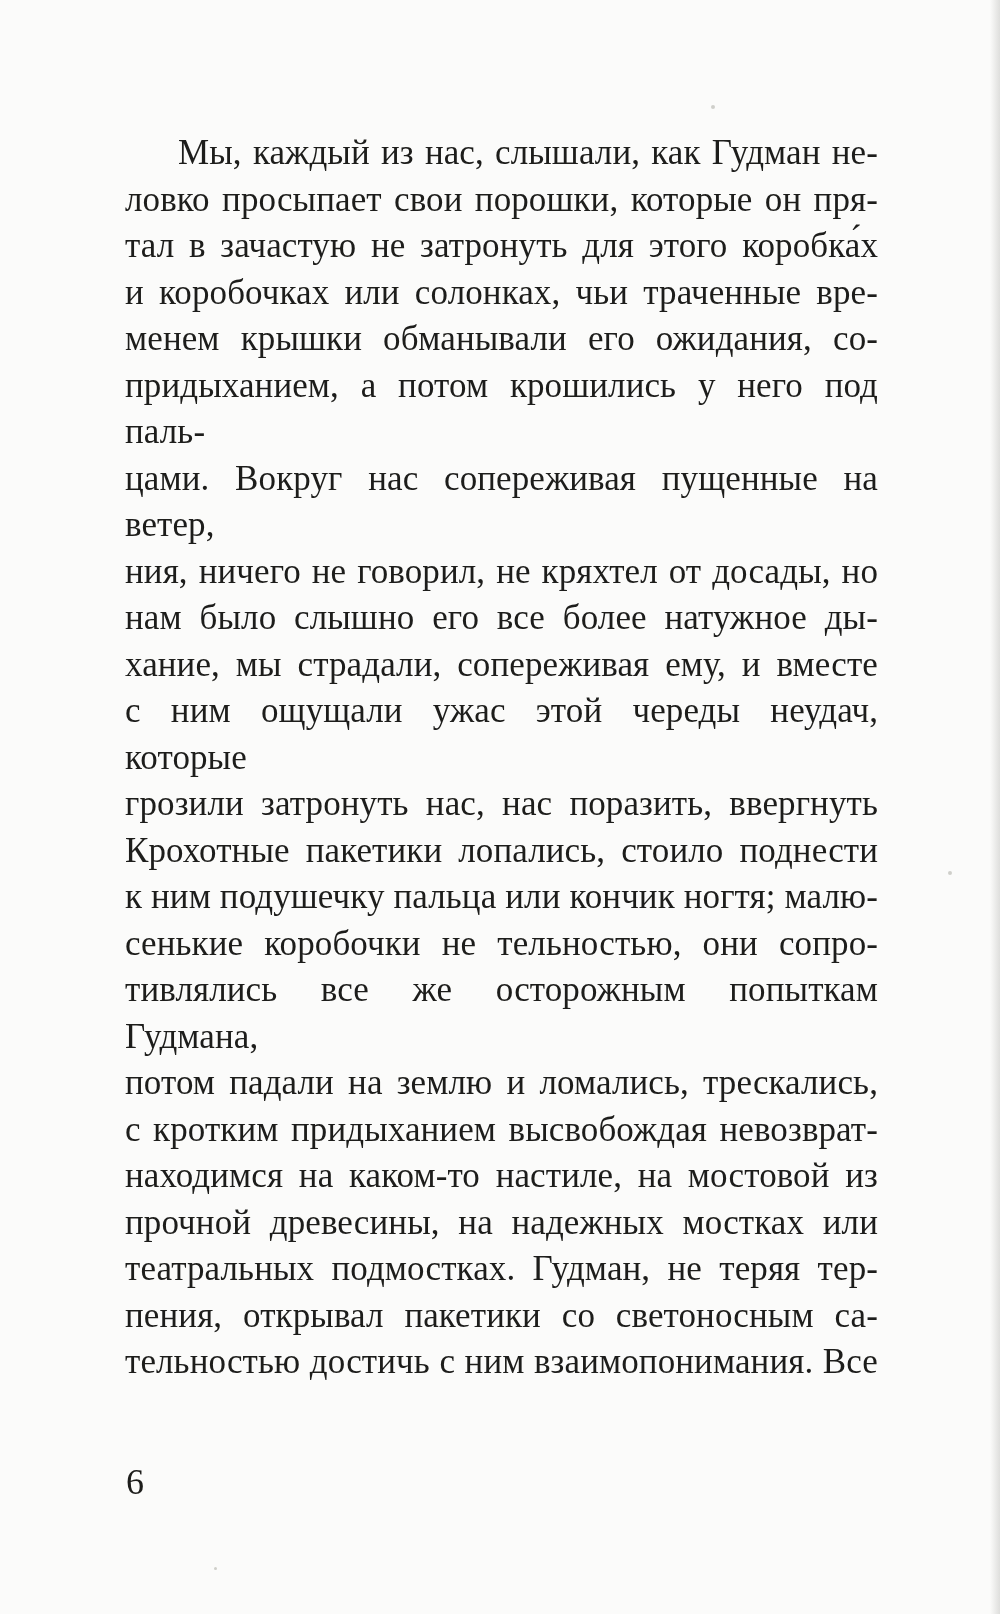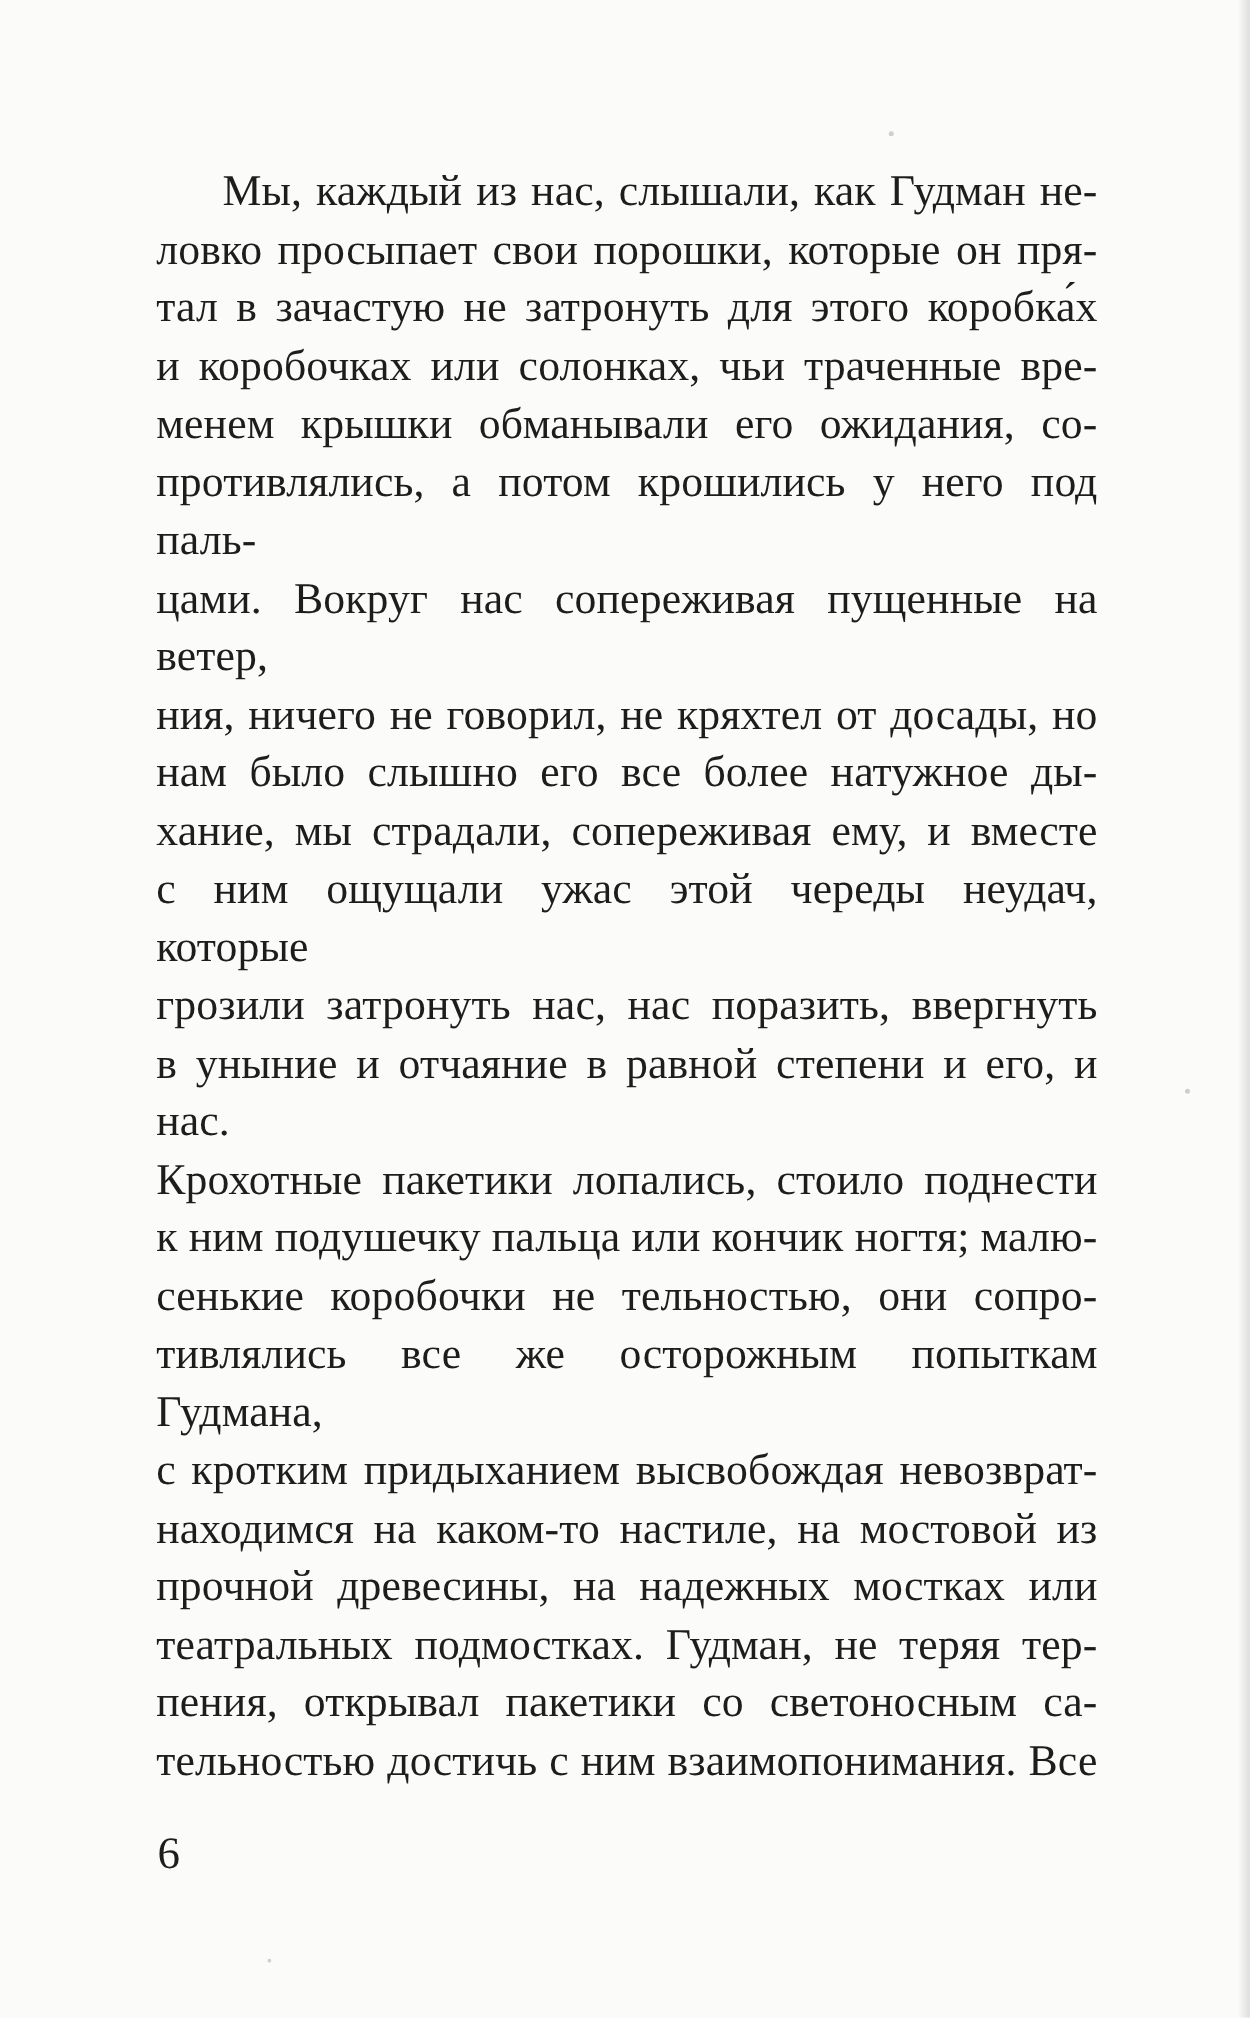--- a/index.html
+++ b/index.html
@@ -65,32 +65,32 @@
 <body>
 
 <div>
 
   <div class="text-block">
     <div class="line first">Мы, каждый из нас, слышали, как Гудман не-</div>
     <div class="line">ловко просыпает свои порошки, которые он пря-</div>
     <div class="line">тал в зачастую не затронуть для этого коробка́х</div>
     <div class="line">и коробочках или солонках, чьи траченные вре-</div>
     <div class="line">менем крышки обманывали его ожидания, со-</div>
-    <div class="line">противлялись, а потом крошились у него под паль-</div>
+    <div class="line">придыханием, а потом крошились у него под паль-</div>
     <div class="line">цами. Вокруг нас сопереживая пущенные на ветер,</div>
     <div class="line">ния, ничего не говорил, не кряхтел от досады, но</div>
     <div class="line">нам было слышно его все более натужное ды-</div>
     <div class="line">хание, мы страдали, сопереживая ему, и вместе</div>
     <div class="line">с ним ощущали ужас этой череды неудач, которые</div>
     <div class="line">грозили затронуть нас, нас поразить, ввергнуть</div>
-    <div class="line">в уныние и отчаяние в равной степени и его, и нас.</div>
     <div class="line">Крохотные пакетики лопались, стоило поднести</div>
     <div class="line">к ним подушечку пальца или кончик ногтя; малю-</div>
     <div class="line">сенькие коробочки не тельностью, они сопро-</div>
     <div class="line">тивлялись все же осторожным попыткам Гудмана,</div>
+    <div class="line">потом падали на землю и ломались, трескались,</div>
     <div class="line">с кротким придыханием высвобождая невозврат-</div>
     <div class="line">находимся на каком-то настиле, на мостовой из</div>
     <div class="line">прочной древесины, на надежных мостках или</div>
     <div class="line">театральных подмостках. Гудман, не теряя тер-</div>
     <div class="line">пения, открывал пакетики со светоносным са-</div>
     <div class="line">тельностью достичь с ним взаимопонимания. Все</div>
 
   </div>
 
   <div class="page-number">6</div>

